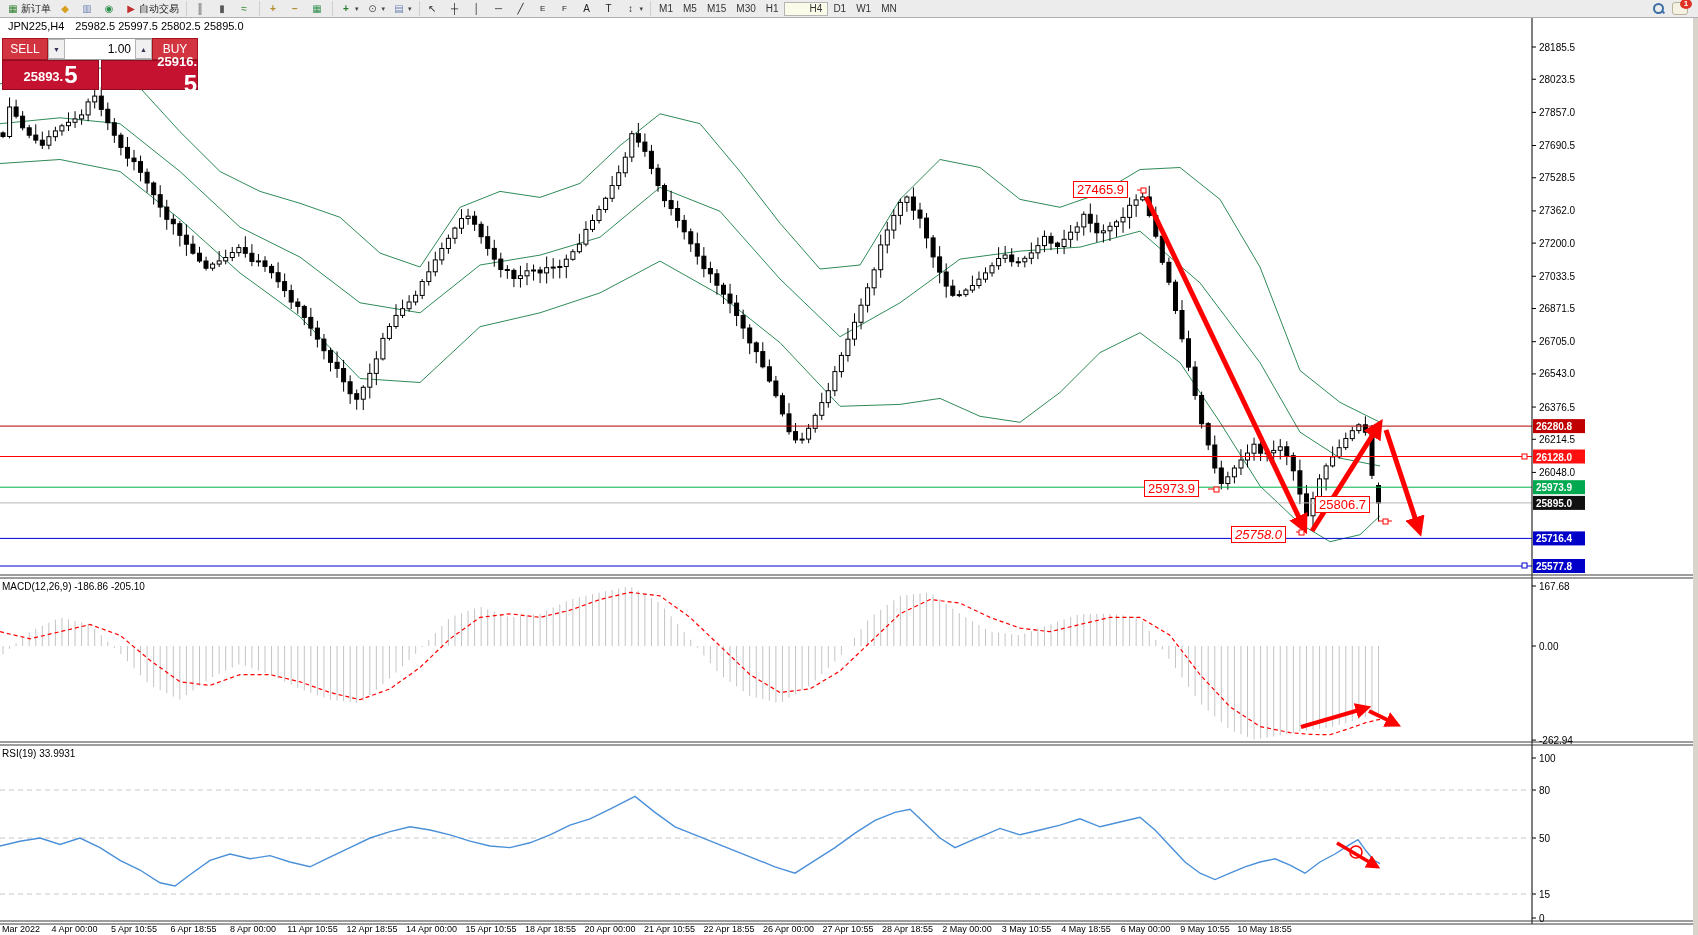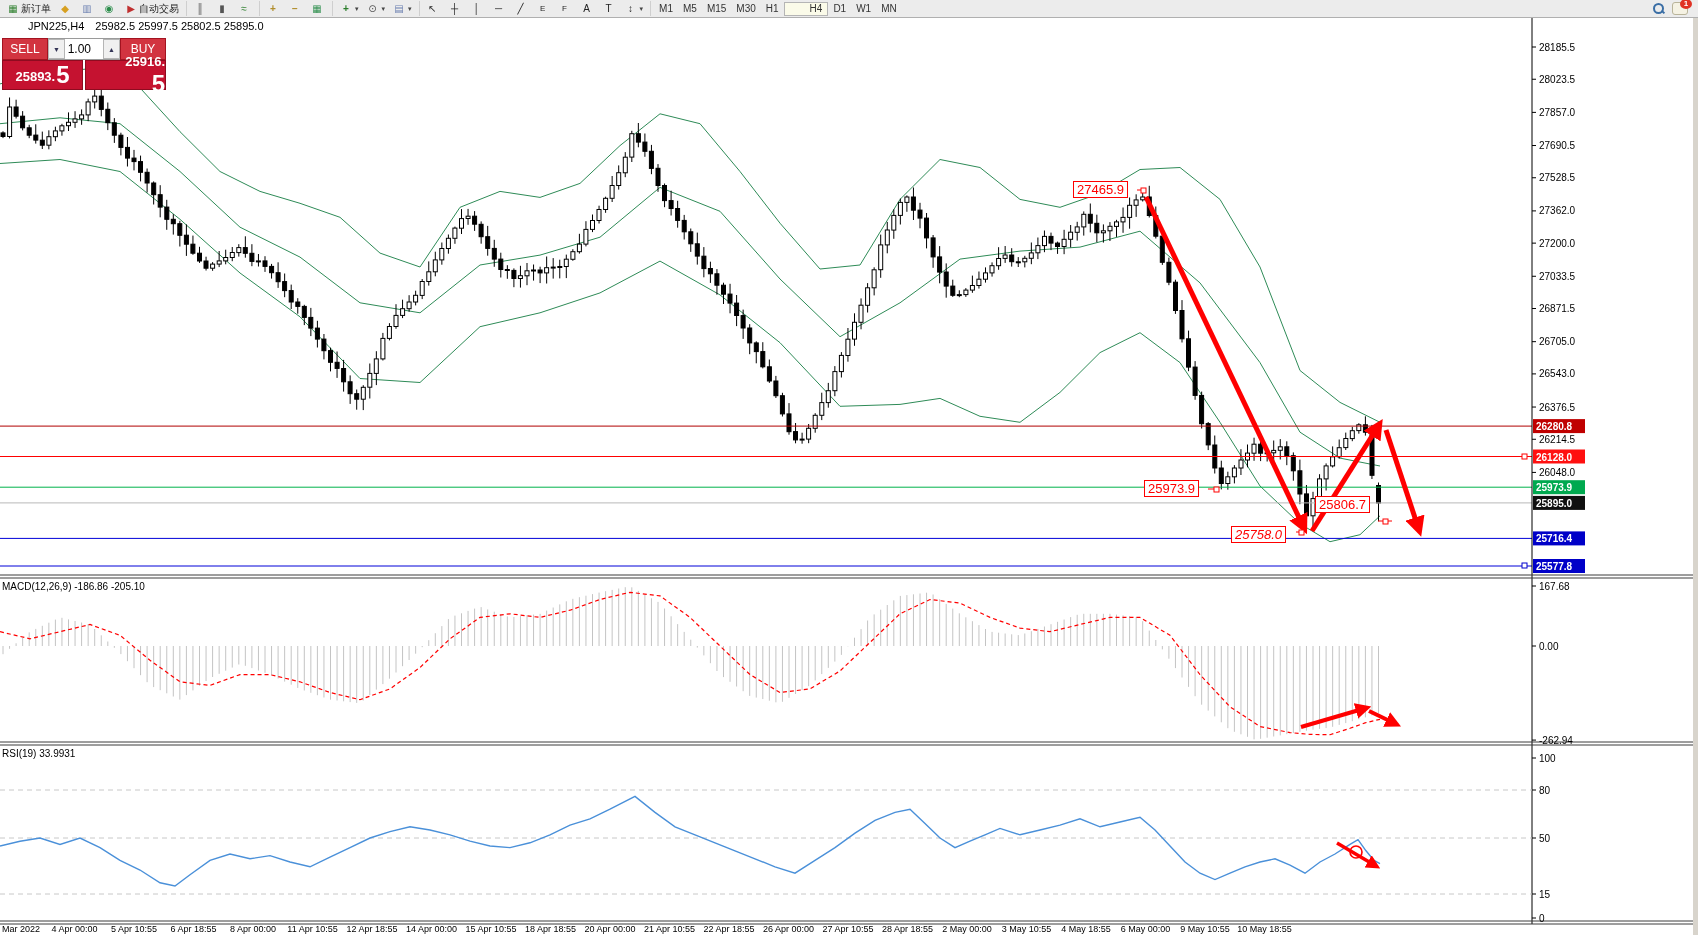--- a/index.html
+++ b/index.html
@@ -16,30 +16,30 @@
   .tf{padding:0 5px;height:14px;line-height:14px;color:#333;}
   .tf.active{background:#fbfbe9;border:1px solid #b5b5b5;height:12px;line-height:12px;padding-left:25px;}
   .spacer{flex:1;}
   .magicon{position:relative;width:11px;height:11px;margin-right:8px;}
   .magicon .lens{position:absolute;left:0;top:0;width:7px;height:7px;border:2px solid #3a6ea5;border-radius:50%;}
   .magicon .tail{position:absolute;left:8px;top:8px;width:4px;height:2px;background:#3a6ea5;transform:rotate(45deg);}
   .bubble{position:relative;width:14px;height:11px;background:#f5f2e3;border:1px solid #b9b49a;border-radius:3px;margin-right:10px;}
   .badge{position:absolute;right:-5px;top:-4px;min-width:10px;height:10px;background:#e03224;color:#fff;
     border-radius:50%;font-size:8px;line-height:10px;text-align:center;font-weight:bold;padding:0 1px;}
   
-  .chart-title{position:absolute;left:8px;top:20px;font-size:11px;color:#000;z-index:4;margin-left:20px;}
+  .chart-title{position:absolute;left:8px;top:20px;font-size:11px;color:#000;z-index:4;}
   .chart-title b{font-weight:normal;margin-right:8px;}
   
-  .ocp{position:absolute;left:2px;top:38px;width:164px;z-index:6;font-size:11px;}
+  .ocp{position:absolute;left:2px;top:38px;width:196px;z-index:6;font-size:11px;}
   .ocp-row1{display:flex;height:22px;}
   .btn-sell,.btn-buy{width:44px;background:#d23440;color:#fff;display:flex;align-items:center;justify-content:center;
     font-size:12px;border:1px solid #a31320;}
   .vol-wrap{flex:1;display:flex;border-top:1px solid #9a9a9a;border-bottom:1px solid #9a9a9a;background:#fff;}
   .spin{width:15px;background:#f0f0f0;border:1px solid #b5b5b5;color:#335;display:flex;align-items:center;justify-content:center;font-size:7px;}
-  .vol{flex:1;display:flex;align-items:center;justify-content:flex-end;padding-right:12px;font-size:12px;color:#000;}
+  .vol{flex:1;display:flex;align-items:center;justify-content:flex-end;padding-right:4px;font-size:12px;color:#000;}
   .ocp-row2{display:flex;height:30px;margin-top:0px;}
   .price-cell{flex:1;background:#c51230;color:#fff;display:flex;align-items:flex-end;justify-content:center;
     padding-bottom:2px;border:1px solid #8e0b20;}
   .price-cell + .price-cell{margin-left:2px;flex-direction:column;}
   .pmain{font-size:13px;font-weight:bold;line-height:20px;text-align:right;}
   .pbig{font-size:24px;font-weight:bold;line-height:24px;margin-left:1px;}
   
   .ind-label{position:absolute;left:2px;font-size:10px;color:#000;z-index:4;}
   
   .anno{position:absolute;border:1px solid #ff0000;color:#ff0000;background:#fff;font-size:13px;

